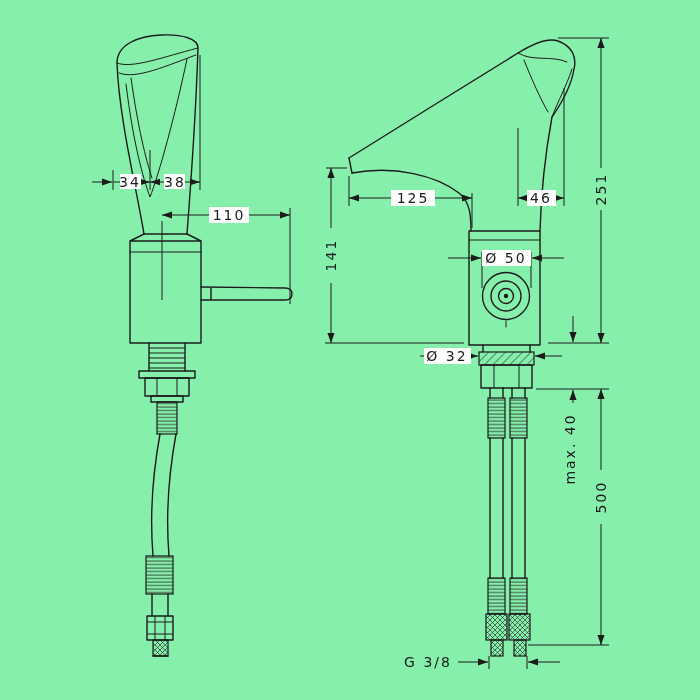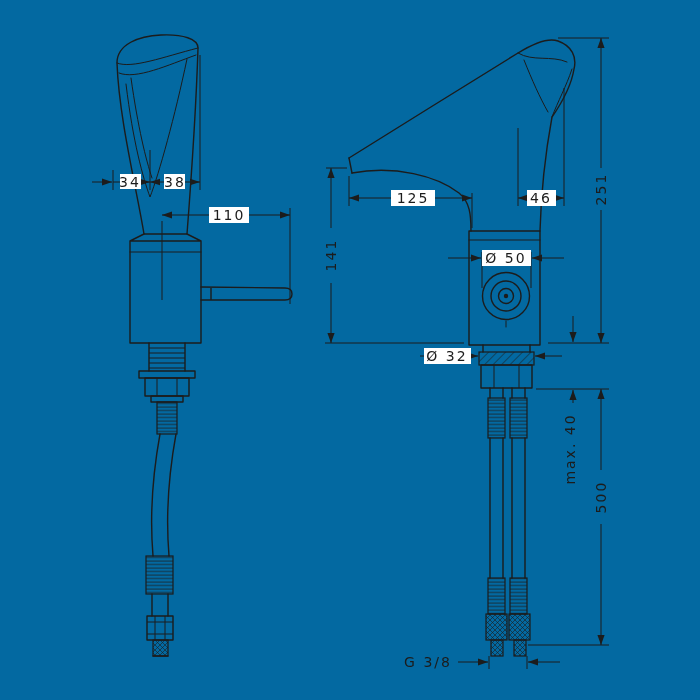--- a/index.html
+++ b/index.html
@@ -1,16 +1,16 @@
 <!DOCTYPE html>
 <html><head>
 <meta charset="utf-8">
 <style>
   html,body { margin:0; padding:0; background:#ffffff; }
-  .canvas { position:relative; width:700px; height:700px; background:#0369a1;
+  .canvas { position:relative; width:700px; height:700px; background:#86efac;
             font-family:"DejaVu Sans", sans-serif; overflow:hidden; }
   svg { display:block; }
   .ol  { fill:none; stroke:#1c1c1c; stroke-width:1.4; stroke-linecap:round; stroke-linejoin:round; }
   .thin{ stroke-width:1; }
   .dim { fill:none; stroke:#1c1c1c; stroke-width:1; }
   .pat { stroke:#1c1c1c; stroke-width:1.2; }
   .arr { fill:#1c1c1c; stroke:none; }
   .bg  { fill:#ffffff; stroke:none; }
   .dim-text { font-size:14px; letter-spacing:2px; fill:#1c1c1c; }
 </style>

